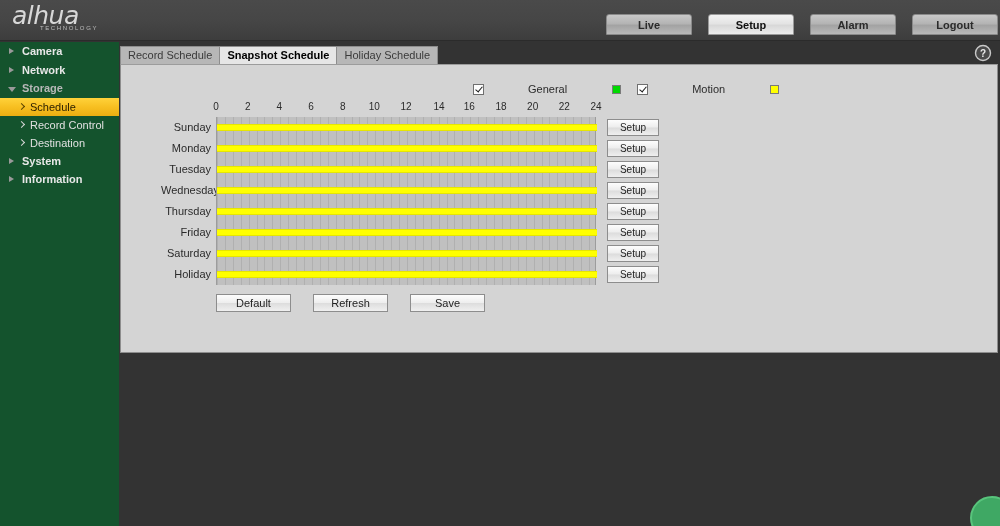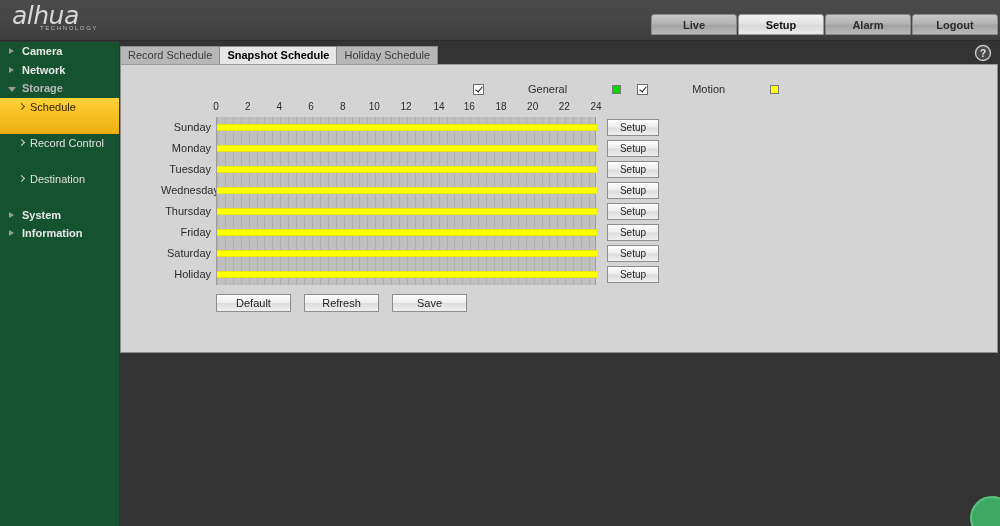--- a/index.html
+++ b/index.html
@@ -62,21 +62,21 @@
     width: 86px;
     height: 21px;
     line-height: 21px;
     text-align: center;
     font-size: 11px;
     font-weight: bold;
     color: #2b2b2b;
     background: linear-gradient(to bottom, #c8c8c8 0%, #b4b4b4 45%, #a3a3a3 55%, #b9b9b9 100%);
     border: 1px solid #8a8a8a;
     border-radius: 3px 3px 0 0;
-    margin-left: 1px;
+    margin-left: 16px;
     box-sizing: border-box;
     cursor: pointer;
     user-select: none;
   }
   .nav-btn.active {
     background: linear-gradient(to bottom, #f2f2f2 0%, #e4e4e4 45%, #d8d8d8 55%, #ececec 100%);
     border-color: #9a9a9a;
     color: #111;
   }
 
@@ -112,21 +112,21 @@
     border-left: 4px solid transparent;
     border-right: 4px solid transparent;
     border-top: 5px solid #9a9a9a;
     border-bottom: 0;
   }
   .side-item.expanded {
     color: #b8b8b8;
   }
   .side-sub {
     position: relative;
-    height: 36px;
+    height: 18px;
     line-height: 18.5px;
     padding-left: 30px;
     font-size: 11px;
     color: #e0e0e0;
     cursor: pointer;
     white-space: nowrap;
     box-sizing: border-box;
   }
   .side-sub .chev {
     position: absolute;
@@ -324,21 +324,21 @@
   }
   .act-btn {
     width: 75px; height: 18px;
     line-height: 16px;
     text-align: center;
     font-size: 11px;
     color: #1f1f1f;
     background: linear-gradient(to bottom, #fdfdfd 0%, #eeeeee 48%, #dddddd 52%, #f0f0f0 100%);
     border: 1px solid #8d8d8d;
     box-sizing: border-box;
-    margin-right: 13px;
+    margin-right: 22px;
     cursor: pointer;
     user-select: none;
   }
 
   
   #corner-badge {
     position: absolute;
     right: -14px; bottom: -14px;
     width: 44px; height: 44px;
     border-radius: 50%;

